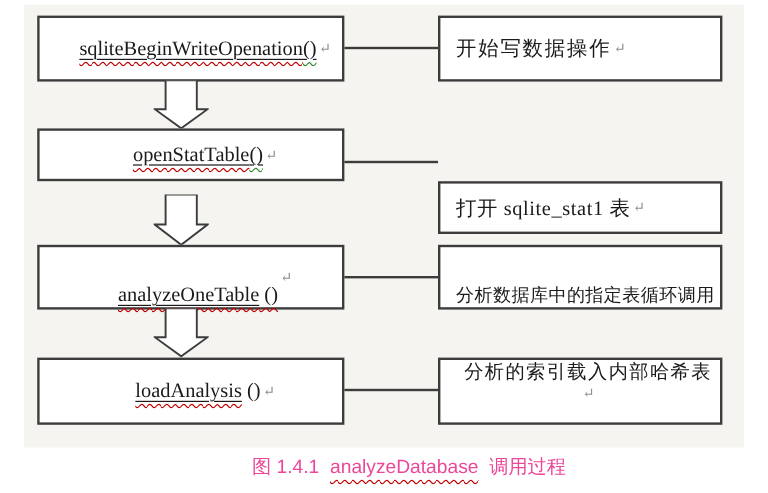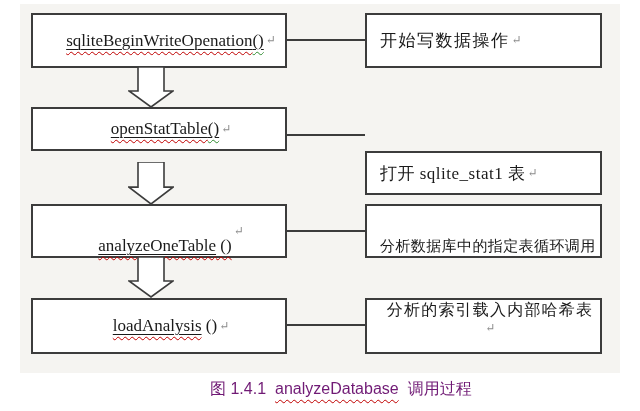--- a/index.html
+++ b/index.html
@@ -72,21 +72,21 @@
     margin-left:2px;
     align-self:center;
   }
   .desc-1{font-size:17px;letter-spacing:1.5px;}
   .desc-2{font-size:17px;letter-spacing:0.5px;margin-top:44px;}
   .desc-3{font-size:15px;letter-spacing:0.4px;font-family:Liberation Serif, serif;}
   .desc-4{font-size:16px;letter-spacing:1.2px;flex-direction:column;}
   .caption{
     position:absolute;left:210px;top:379px;
     font-family:"Liberation Sans","DejaVu Sans",sans-serif;
-    font-size:16px;color:#701a75;white-space:nowrap;
+    font-size:16px;color:#ec4899;white-space:nowrap;
   }
   .cap-key{margin:0 9px;}
 </style>
 </head>
 <body>
 
 <div class="canvas"></div>
 
 <div class="box box-left r1">
   <span class="fn-underline"><span class="sp-red">sqliteBeginWriteOpenation</span><span class="sp-green paren">()</span></span>

